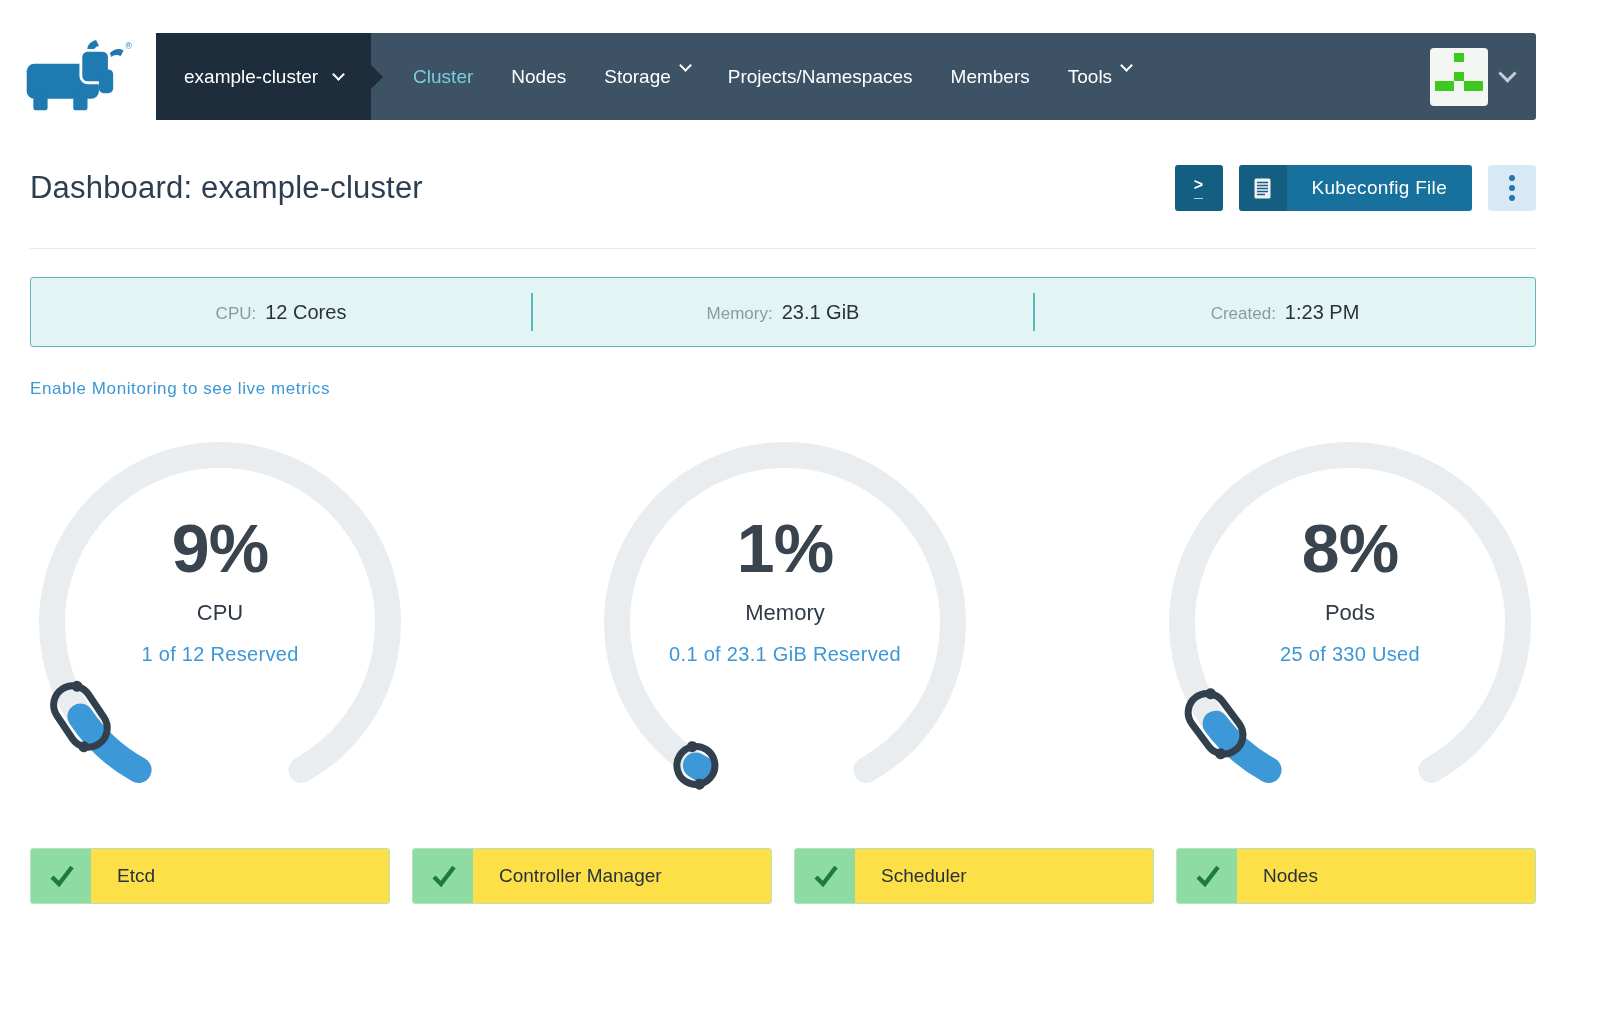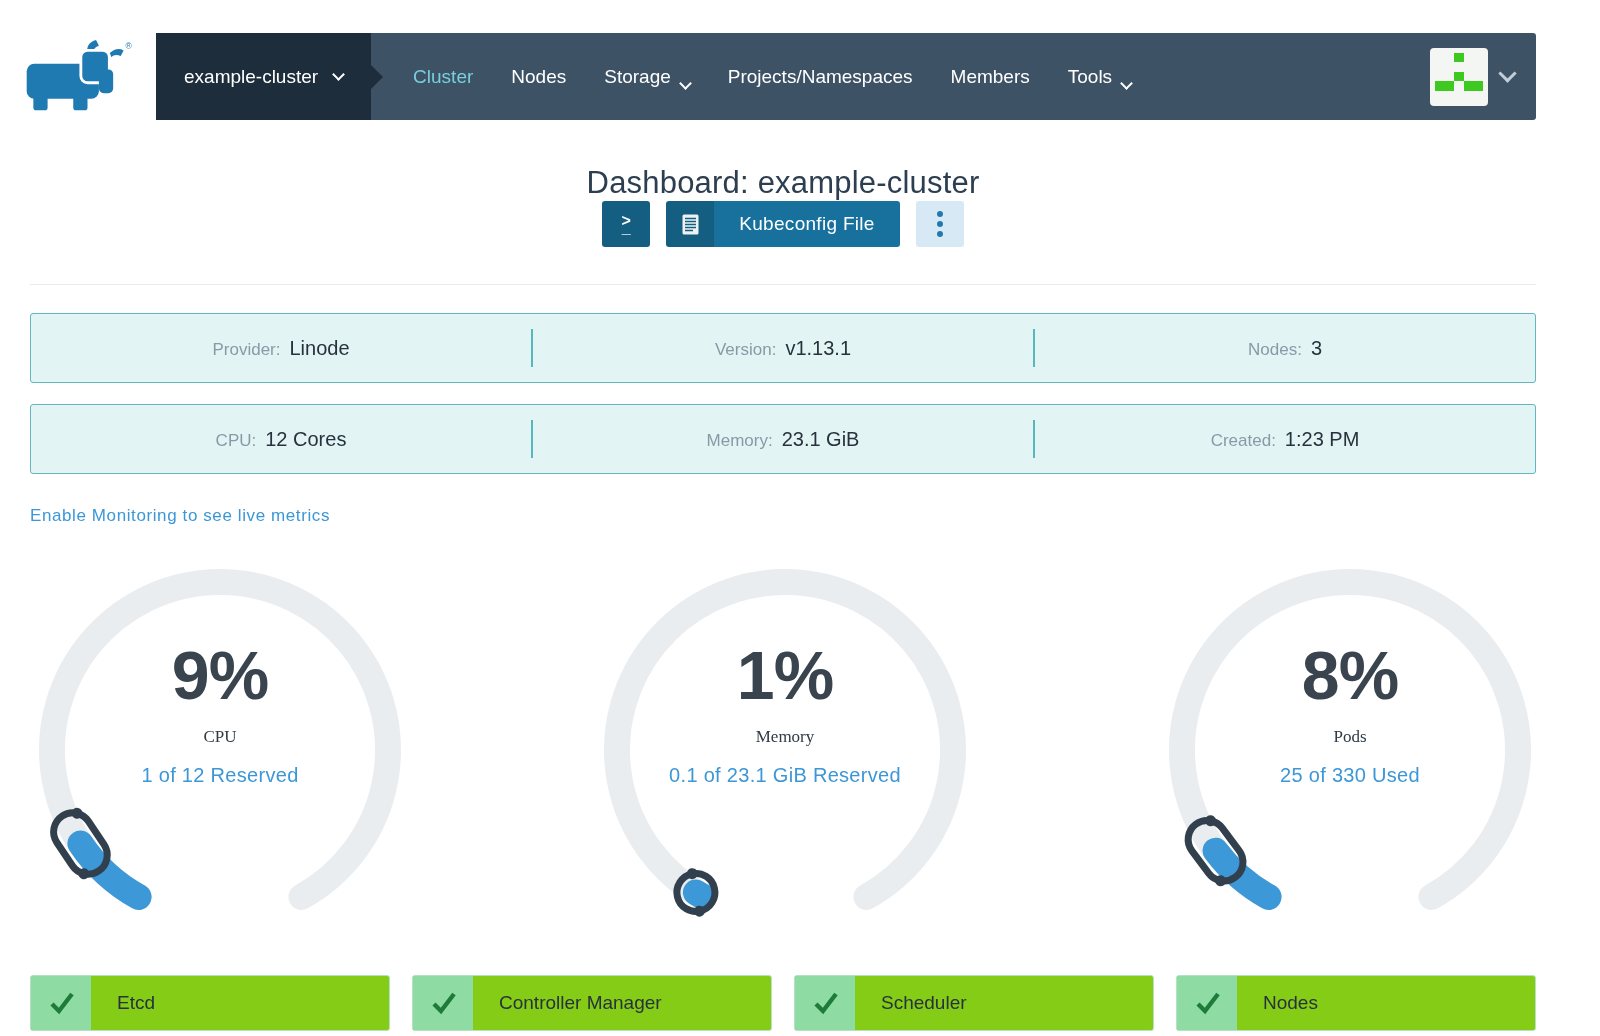--- a/index.html
+++ b/index.html
@@ -27,32 +27,32 @@
     position:absolute; right:-12px; top:50%; margin-top:-12px;
     width:0; height:0; border-top:12px solid transparent; border-bottom:12px solid transparent;
     border-left:12px solid #1d2d3c;
   }
   .chev {
     display:inline-block; width:9px; height:9px;
     border-right:2px solid currentColor; border-bottom:2px solid currentColor;
     transform:rotate(45deg); margin-top:-5px;
   }
   .nav-items { display:flex; align-items:center; gap:38px; margin-left:42px; font-size:19px; }
-  .nav-item { display:flex; align-items:flex-end; gap:10px; cursor:pointer; color:#fff; text-decoration:none; white-space:nowrap; }
+  .nav-item { display:flex; align-items:flex-start; gap:10px; cursor:pointer; color:#fff; text-decoration:none; white-space:nowrap; }
   .nav-item.active { color:#78cedb; }
   .nav-right { margin-left:auto; display:flex; align-items:center; gap:13px; padding-right:22px; }
   .avatar { width:58px; height:58px; background:#f4f6f3; border-radius:4px; padding:5px; cursor:pointer; }
   .avatar-grid { display:grid; grid-template-columns:repeat(5,1fr); grid-template-rows:repeat(5,1fr); width:100%; height:100%; }
   .user-chev {
     width:13px; height:13px; border-right:3px solid #c3cdd7; border-bottom:3px solid #c3cdd7;
     transform:rotate(45deg); margin-top:-7px; cursor:pointer;
   }
 
   
-  .title-row { margin:45px 64px 0 30px; display:flex; justify-content:space-between; align-items:center;flex-direction:column; }
+  .title-row { margin:45px 64px 0 30px; display:flex; justify-content:space-between; align-items:center; }
   h1 { margin:0; font-size:31px; font-weight:400; color:#2c3e50; letter-spacing:0.2px; }
   .actions { display:flex; align-items:center; gap:16px; }
   .btn {
     display:flex; height:46px; padding:0; border:none; border-radius:3px; overflow:hidden;
     background:none; cursor:pointer; font-family:inherit;
   }
   .btn-ico {
     width:48px; background:#135e81; color:#fff; display:flex; flex-direction:column;
     align-items:center; justify-content:center; font-size:16px; font-weight:700;
   }
@@ -85,28 +85,28 @@
   
   .monitor-row { margin:32px 64px 0 30px; height:22px; }
   .monitor-link { color:#3c97d7; font-size:17px; letter-spacing:0.6px; text-decoration:none; cursor:pointer; }
 
   
   .gauges { margin:22px 50px 0 20px; display:flex; justify-content:space-between; }
   .gauge { position:relative; width:400px; height:400px; }
   .gauge svg { width:400px; height:400px; display:block; }
   .gtext { position:absolute; inset:0; display:flex; flex-direction:column; align-items:center; padding-top:86px; pointer-events:none; }
   .gpct { font-size:68px; font-weight:800; color:#3a444e; letter-spacing:-1px; }
-  .glabel { font-size:17px; color:#2e3a45; margin-top:13px;font-family:Liberation Serif, serif; }
+  .glabel { font-size:22px; color:#2e3a45; margin-top:13px; }
   .gdetail { font-size:20px; color:#3c97d7; margin-top:17px; letter-spacing:0.3px; }
 
   
   .badges { margin:25px 64px 0 30px; display:flex; gap:22px; }
   .badge {
     flex:1; height:56px; display:flex; align-items:stretch;
-    background:#84cc16; border:1px solid #b5e2c2; border-radius:3px; overflow:hidden;
+    background:#fde047; border:1px solid #b5e2c2; border-radius:3px; overflow:hidden;
   }
   .badge-ico { width:60px; background:#8edca4; display:flex; align-items:center; justify-content:center; flex:none; }
   .badge-label { display:flex; align-items:center; padding-left:26px; font-size:19px; color:#28323d; }
 </style>
 </head>
 <body>
 
 <div>
 
   <header class="topbar">
@@ -219,36 +219,20 @@
             <i></i>
             <i></i>
             <i></i>
           </span>
       </button>
     </div>
   </div>
 
   <hr class="divider">
 
-  <div class="info-bar">
-    <div class="info-cell">
-      <span class="info-label">Provider:</span>
-      <span class="info-value">Linode</span>
-    </div>
-    <span class="info-sep"></span>
-    <div class="info-cell">
-      <span class="info-label">Version:</span>
-      <span class="info-value">v1.13.1</span>
-    </div>
-    <span class="info-sep"></span>
-    <div class="info-cell">
-      <span class="info-label">Nodes:</span>
-      <span class="info-value">3</span>
-    </div>
-  </div>
 
   <div class="info-bar">
     <div class="info-cell">
       <span class="info-label">CPU:</span>
       <span class="info-value">12 Cores</span>
     </div>
     <span class="info-sep"></span>
     <div class="info-cell">
       <span class="info-label">Memory:</span>
       <span class="info-value">23.1 GiB</span>

